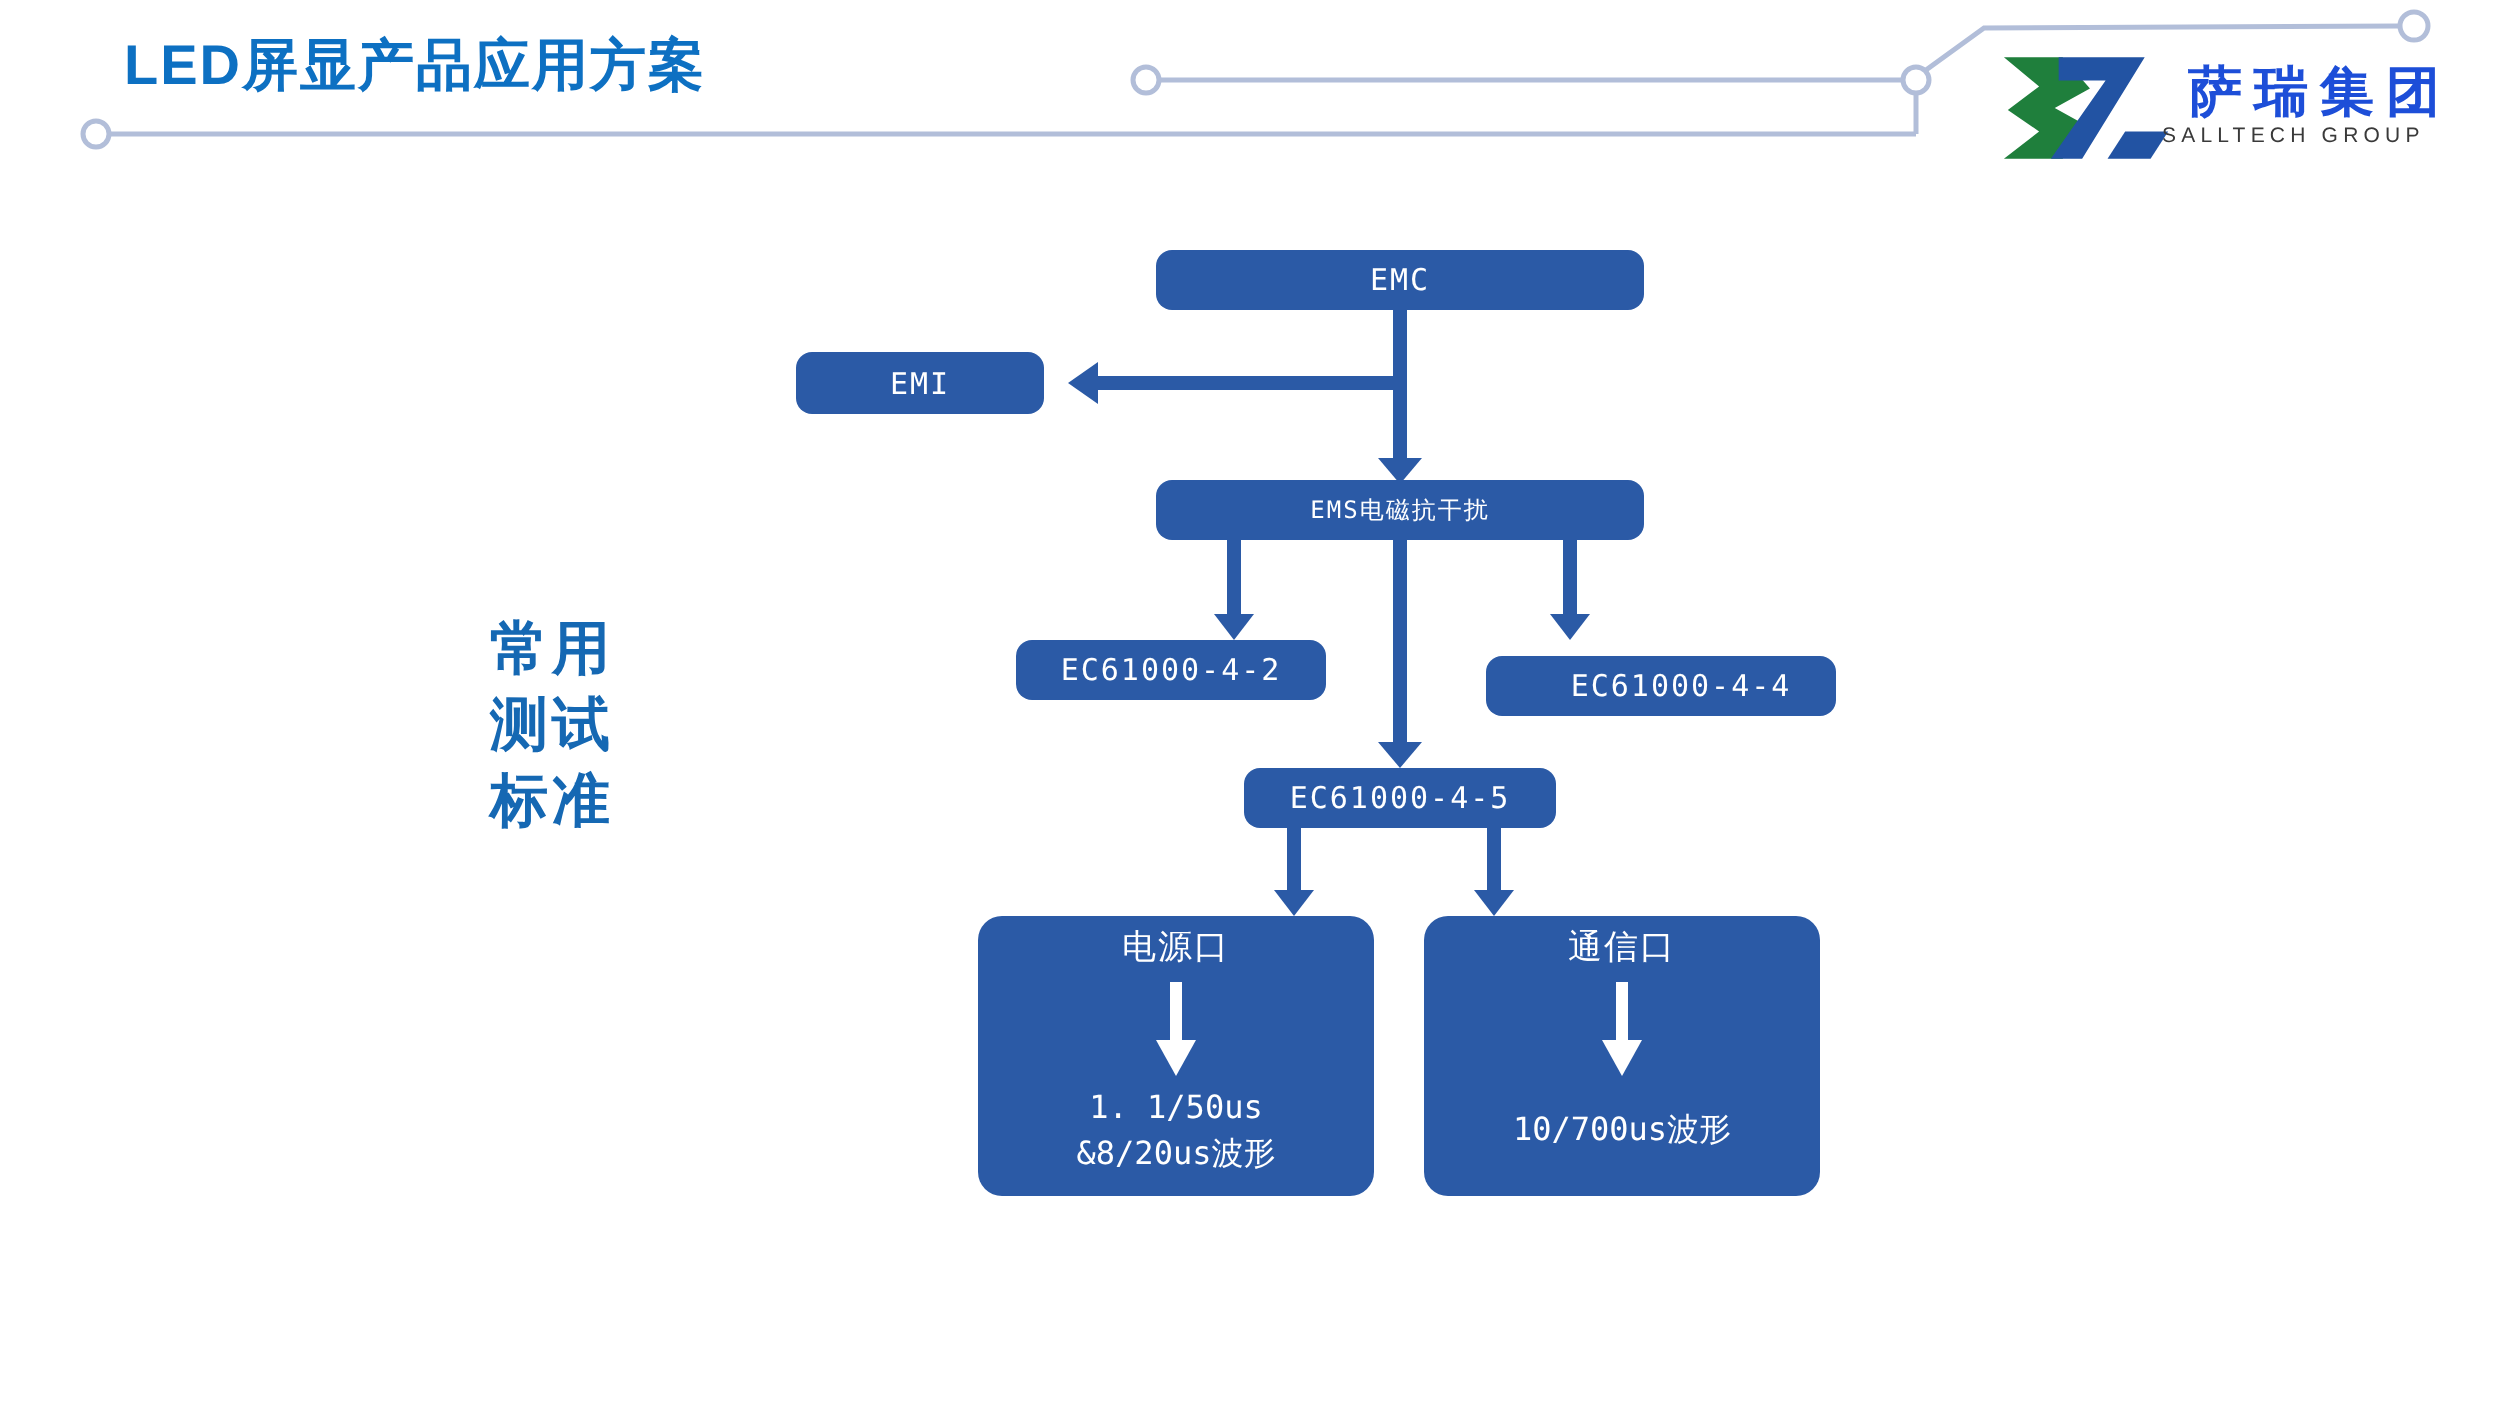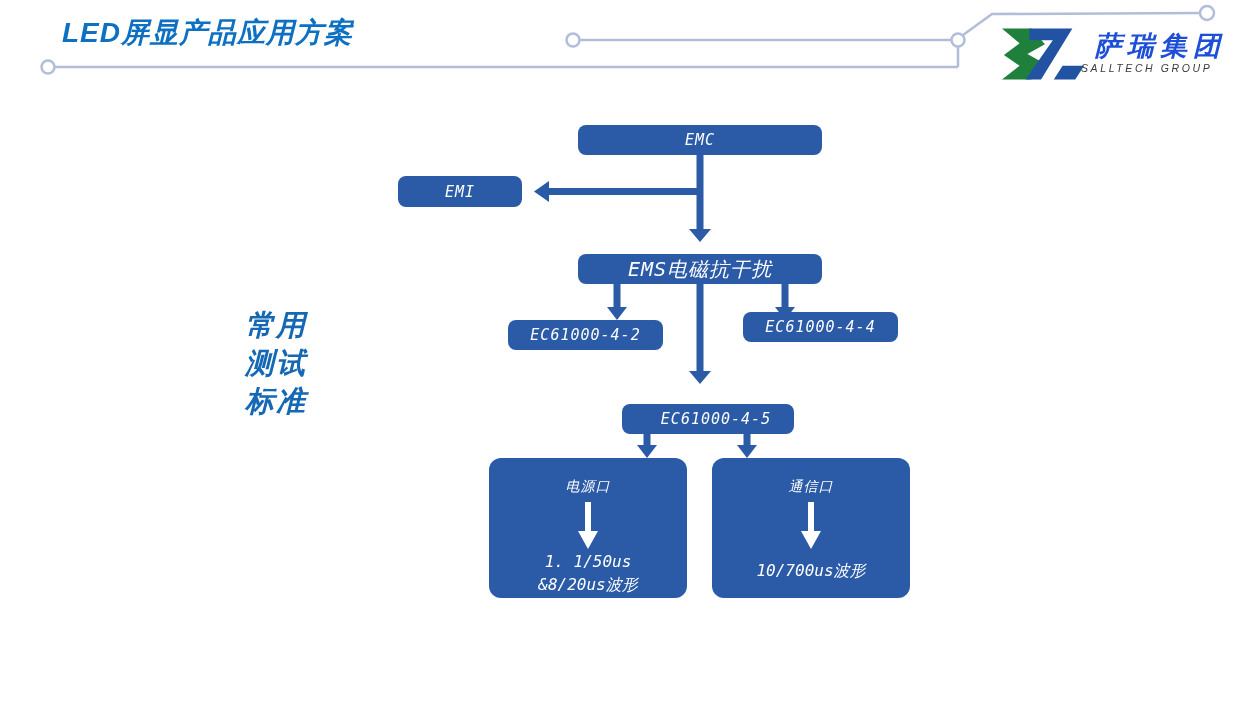--- a/index.html
+++ b/index.html
@@ -3,21 +3,21 @@
 <meta charset="utf-8">
 <style>
   html,body{margin:0;padding:0;}
   body{
     width:1256px;height:705px;
     background:#ffffff;
     font-family:"Liberation Sans", sans-serif;
     position:relative;
     overflow:hidden;
   }
-  .stage{position:absolute;left:0;top:0;width:1256px;height:705px;font-style:italic;}
+  .stage{position:absolute;left:0;top:0;width:1256px;height:705px;}
 
   
   .slide-title{
     position:absolute;left:62px;top:14px;
     font-size:28px;font-weight:bold;color:#0d70c2;
     letter-spacing:1px;white-space:nowrap;
   }
   .decor-svg{position:absolute;left:0;top:0;width:1256px;height:100px;}
 
   .logo{position:absolute;left:1000px;top:26px;width:230px;height:58px;}
@@ -45,34 +45,34 @@
   .node{
     position:absolute;z-index:2;
     background:#2b5aa6;color:#ffffff;
     border-radius:8px;
     display:flex;align-items:center;justify-content:center;
     font-family:"DejaVu Sans Mono", monospace;
     font-size:15px;letter-spacing:1px;white-space:nowrap;
   }
   .node-emc{left:578px;top:125px;width:244px;height:30px;}
   .node-emi{left:398px;top:176px;width:124px;height:31px;}
-  .node-ems{left:578px;top:254px;width:244px;height:30px;font-size:20px;}
+  .node-ems{left:578px;top:240px;width:244px;height:30px;font-size:12px;}
   .node-iec42{left:508px;top:320px;width:155px;height:30px;}
-  .node-iec44{left:743px;top:312px;width:155px;height:30px;}
-  .node-iec45{left:622px;top:404px;width:156px;height:30px;padding-left:16px;}
+  .node-iec44{left:743px;top:328px;width:155px;height:30px;padding-left:20px;}
+  .node-iec45{left:622px;top:384px;width:156px;height:30px;}
 
   .bignode{
     position:absolute;z-index:2;top:458px;width:198px;height:140px;
     background:#2b5aa6;color:#fff;border-radius:12px;
     display:flex;flex-direction:column;align-items:center;
     font-family:"DejaVu Sans Mono", monospace;
   }
   .bignode-power{left:489px;}
   .bignode-comm{left:712px;}
-  .bignode .bn-title{margin-top:20px;font-size:14px;letter-spacing:1px;}
+  .bignode .bn-title{margin-top:4px;font-size:17px;letter-spacing:1px;}
   .bignode .bn-arrow{margin-top:6px;width:20px;height:48px;flex:0 0 auto;}
   .bignode .bn-body{
     flex:1;display:flex;flex-direction:column;
     align-items:center;justify-content:center;
     font-size:16px;line-height:23px;text-align:center;
     padding-bottom:8px;
   }
 </style>
 </head>
 <body>

